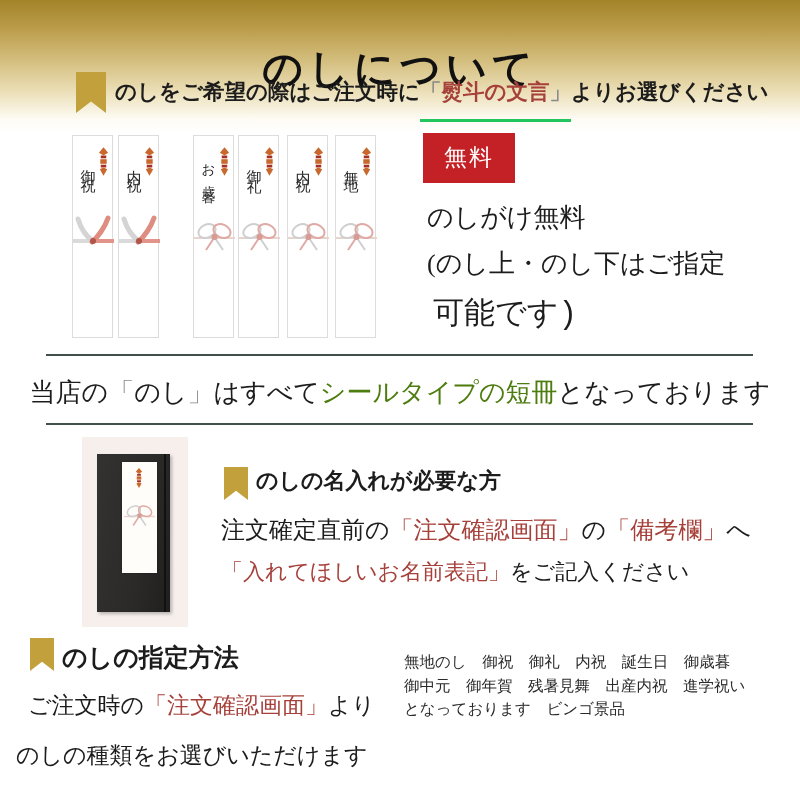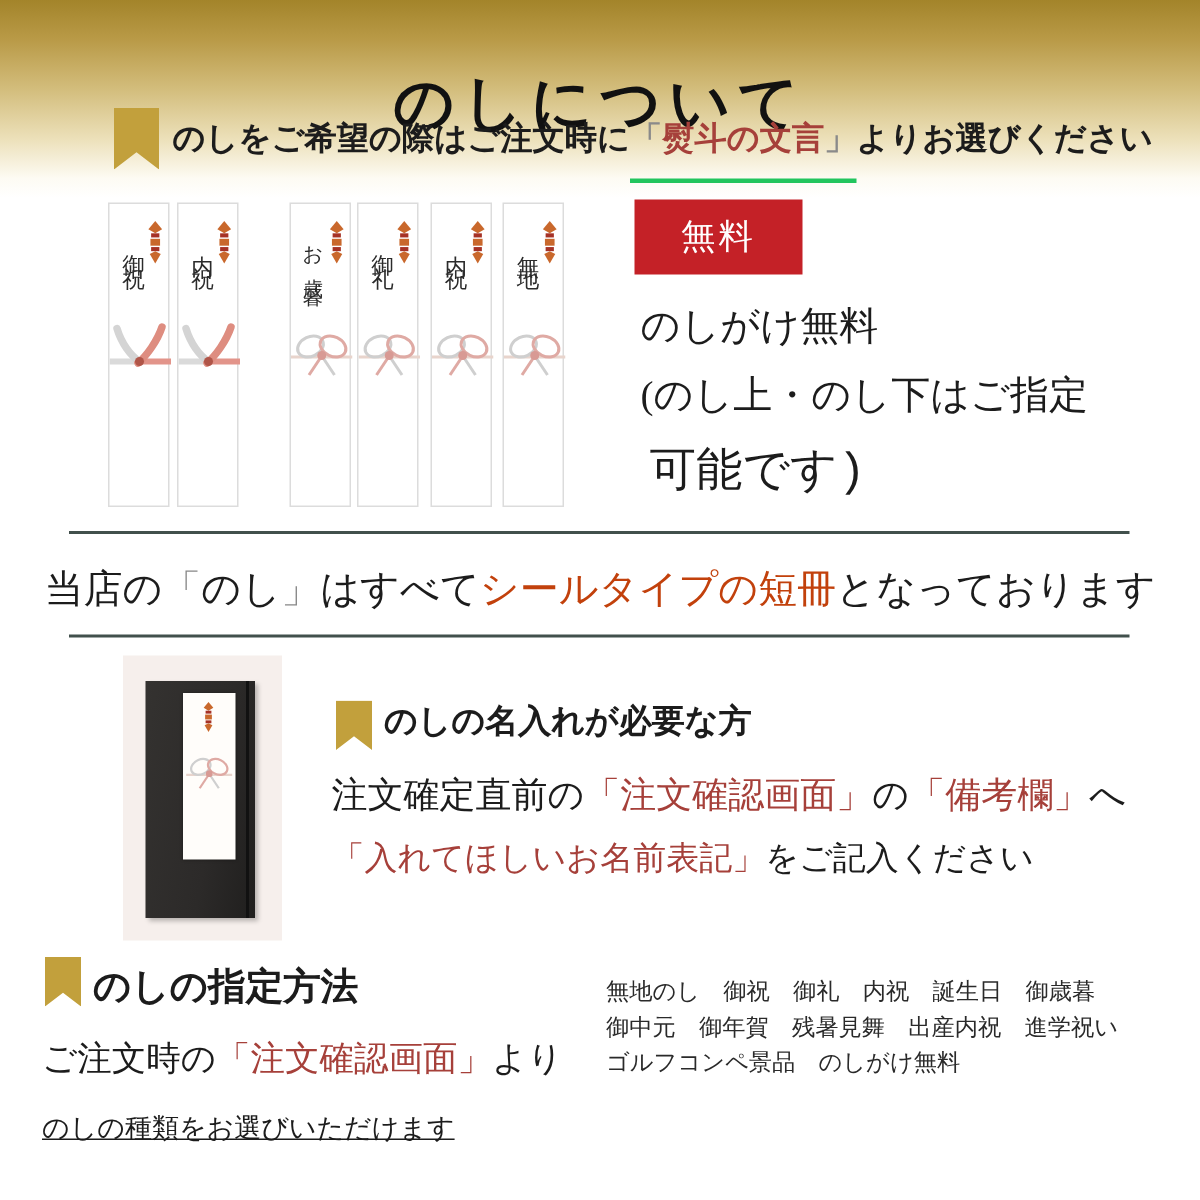--- a/index.html
+++ b/index.html
@@ -10,32 +10,32 @@
   .page-title{position:absolute;left:0;top:14px;width:800px;text-align:center;
         font-size:40px;font-weight:bold;letter-spacing:5px;color:#111;}
   .intro-row{position:absolute;left:76px;top:72px;display:flex;align-items:flex-start;gap:9px;}
   .ribbon{display:inline-block;background:#c2a03c;
         clip-path:polygon(0 0,100% 0,100% 100%,50% 72%,0 100%);}
   .ribbon.r1{width:30px;height:41px;}
   .ribbon.r2{width:24px;height:33px;}
   .intro-text{font-size:21.5px;font-weight:bold;line-height:41px;white-space:nowrap;}
   .bracket-gray{color:#8a8a8a;}
   .red{color:#a6403a;}
-  .seal-red{color:#c2410c;}
+  .seal-red{color:#4d7c0f;}
   .gold-underline{border-bottom:3px solid #22c55e;padding-bottom:15px;}
   
   .strip{position:absolute;top:135px;width:41px;height:203px;background:#fff;
         border:1px solid #dcdcdc;box-sizing:border-box;}
   .strip-label{position:absolute;left:5px;top:22px;writing-mode:vertical-rl;text-orientation:upright;
         font-size:15px;letter-spacing:8px;color:#2b2b2b;}
   .strip-label.small{font-size:13.5px;letter-spacing:5px;top:18px;}
   .emblem{position:absolute;right:3px;top:10px;}
   .knot{position:absolute;left:0;top:75px;}
   
-  .free-badge{position:absolute;left:423px;top:133px;width:112px;height:50px;background:#c42127;
+  .free-badge{position:absolute;left:423px;top:133px;width:92px;height:50px;background:#c42127;
         color:#fff;font-size:23px;text-align:center;line-height:50px;letter-spacing:2px;}
   .free-line1{position:absolute;left:427px;top:200px;font-size:26px;}
   .free-line2{position:absolute;left:427px;top:246px;font-size:26px;text-align:right;}
   .free-line3{position:absolute;left:433px;top:292px;font-size:31px;font-family:Liberation Mono, monospace;}
   .divider{position:absolute;left:46px;width:707px;height:2px;background:#41504c;}
   .div1{top:354px;} .div2{top:423px;}
   .seal-line{position:absolute;left:0;top:375px;width:800px;text-align:center;
         font-size:26px;white-space:nowrap;}
   
   .photo{position:absolute;left:82px;top:437px;width:106px;height:190px;background:#f6efec;}
@@ -48,21 +48,21 @@
   .photo-bow{position:absolute;left:2px;top:38px;}
   
   .naire-ribbon{position:absolute;left:224px;top:467px;}
   .naire-heading{position:absolute;left:256px;top:466px;font-size:22px;font-weight:bold;white-space:nowrap;}
   .naire-line1{position:absolute;left:221px;top:514px;font-size:24px;white-space:nowrap;}
   .naire-line2{position:absolute;left:221px;top:557px;font-size:22px;white-space:nowrap;}
   
   .shitei-ribbon{position:absolute;left:30px;top:638px;}
   .shitei-heading{position:absolute;left:62px;top:641px;font-size:25px;font-weight:bold;white-space:nowrap;}
   .shitei-line1{position:absolute;left:28px;top:690px;font-size:23px;white-space:nowrap;}
-  .shitei-line2{position:absolute;left:28px;top:740px;font-size:18px;white-space:nowrap;text-decoration:underline;}
+  .shitei-line2{position:absolute;left:16px;top:740px;font-size:23px;white-space:nowrap;}
   
   .scenes{position:absolute;left:399px;top:650px;width:370px;}
   .scenes-heading{font-family:"Liberation Sans","DejaVu Sans",sans-serif;
         font-size:16.5px;font-weight:bold;margin:0 0 9px 0;color:#222;white-space:nowrap;}
   .scenes p{margin:0 0 0 5px;font-size:15.5px;line-height:23.5px;color:#2a2a2a;white-space:nowrap;}
 </style>
 </head>
 <body>
 
 <div class="page">
@@ -230,15 +230,15 @@
   <span class="ribbon r2 shitei-ribbon"></span>
   <div class="shitei-heading">のしの指定方法</div>
   <div class="shitei-line1">
     <span>ご注文時の</span><span class="red">「注文確認画面」</span><span>より</span>
   </div>
   <div class="shitei-line2">のしの種類をお選びいただけます</div>
 
   <div class="scenes">
     <p>無地のし　御祝　御礼　内祝　誕生日　御歳暮</p>
     <p>御中元　御年賀　残暑見舞　出産内祝　進学祝い</p>
-    <p>ゴルフコンペ景品　のしがけ無料</p>
+    <p>となっております　ビンゴ景品</p>
   </div>
 </div>
 
 </body></html>

